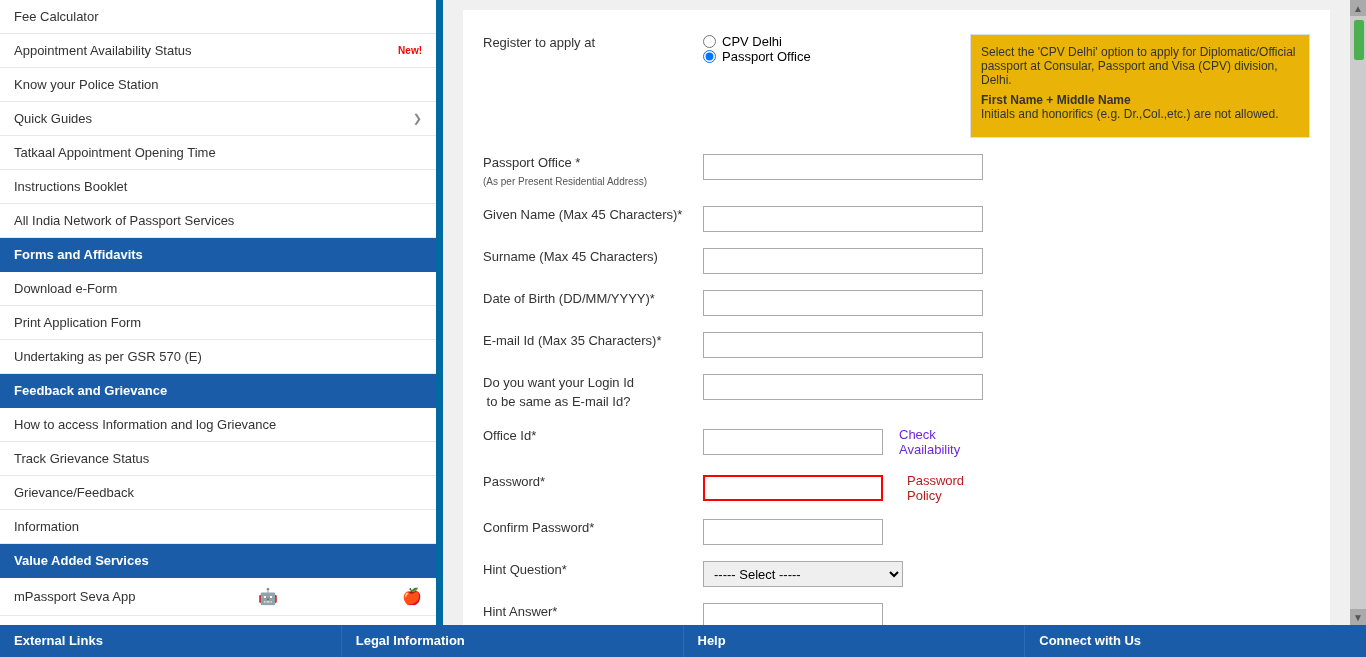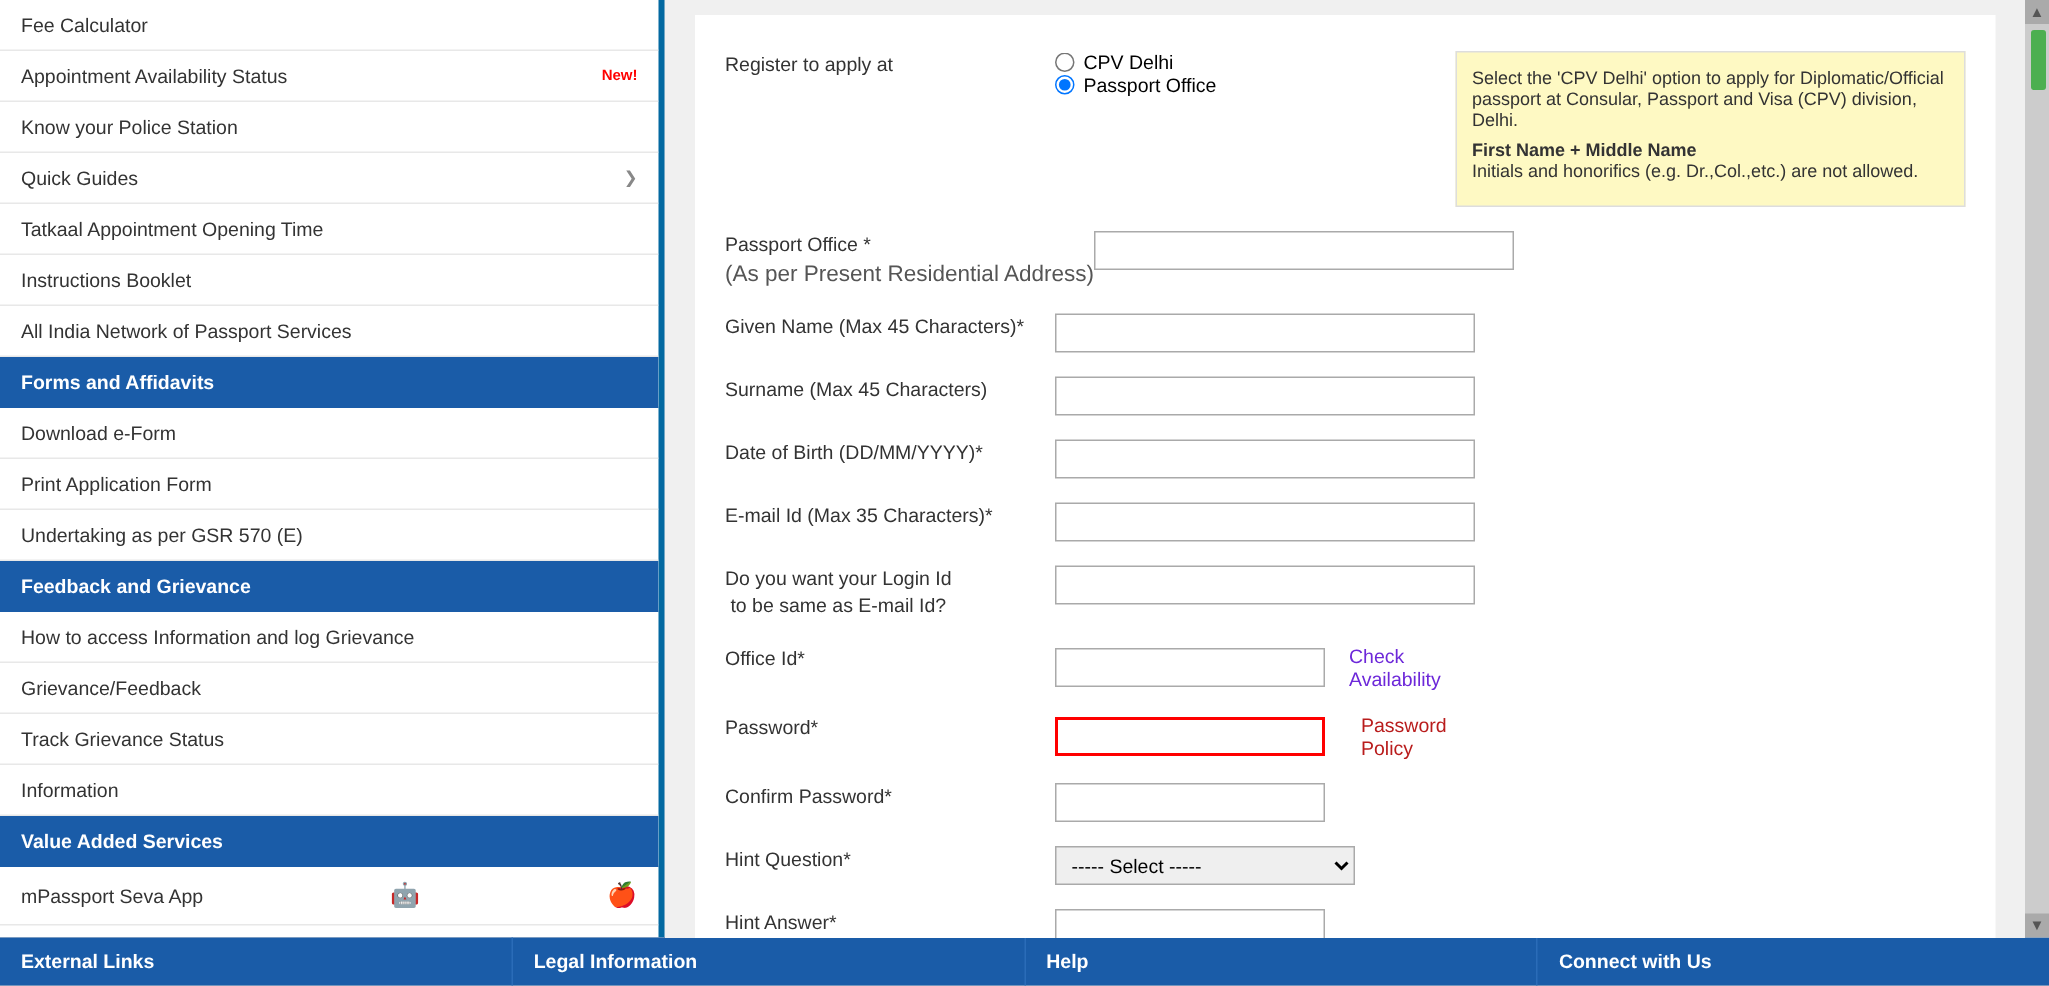--- a/index.html
+++ b/index.html
@@ -3,40 +3,40 @@
   <meta charset="utf-8">
   <style>
     * { margin: 0; padding: 0; box-sizing: border-box; }
     body { font-family: Arial, sans-serif; font-size: 13px; background: #d0d0d0; width: 1366px; min-height: 657px; overflow-x: hidden; }
 
     .page-wrapper { display: flex; flex-direction: column; height: 657px; }
 
     .main-area { display: flex; flex: 1; overflow: hidden; }
 
     
-    .sidebar { width: 443px; background: #fff; border-right: 4px solid #0369a1; overflow-y: auto; flex-shrink: 0; }
+    .sidebar { width: 443px; background: #fff; border-right: 7px solid #0369a1; overflow-y: auto; flex-shrink: 0; }
     .sidebar-item { padding: 9px 14px; border-bottom: 1px solid #e8e8e8; cursor: pointer; color: #333; font-size: 13px; display: flex; align-items: center; justify-content: space-between; }
     .sidebar-section-header { background: #1a5ca8; color: #fff; padding: 9px 14px; font-weight: bold; font-size: 13px; border-bottom: 1px solid #1a5ca8; }
     .sidebar-item.new-badge::after { content: 'New!'; color: red; font-size: 10px; font-weight: bold; margin-left: 4px; }
     .sidebar-item .arrow { color: #888; font-size: 11px; }
 
     
     .content-area { flex: 1; background: #f0f0f0; overflow-y: auto; padding: 10px 20px; }
 
     .form-container { background: #fff; padding: 20px; margin: 0; }
     .radio-option { display: flex; align-items: center; gap: 6px; }
     .radio-option input[type="radio"] { cursor: pointer; }
 
-    .info-panel { background: #fef9c3; border: 1px solid #ddd; padding: 10px; margin-left: 20px; font-size: 12px; color: #333; max-width: 340px; }
+    .info-panel { background: #eab308; border: 1px solid #ddd; padding: 10px; margin-left: 20px; font-size: 12px; color: #333; max-width: 340px; }
     .info-panel p { margin-bottom: 6px; }
     .info-panel .bold-label { font-weight: bold; margin-top: 31px; }
 
     .form-row { display: flex; align-items: flex-start; margin-bottom: 8px; padding: 4px 0; }
     .form-label { min-width: 220px; color: #333; font-size: 13px; line-height: 1.4; }
-    .form-label .sub-label { font-size: 15px; color: #555; }
+    .form-label .sub-label { font-size: 10px; color: #555; }
     .form-input { flex: 1; max-width: 280px; }
     .form-input input[type="text"], .form-input input[type="password"] { width: 100%; border: 1px solid #aaa; padding: 4px 6px; font-size: 13px; height: 26px; }
     .form-input input.highlighted { border: 2px solid red; }
     .form-input select { width: 100%; border: 1px solid #aaa; padding: 4px 6px; font-size: 13px; height: 26px; }
 
     .check-availability { color: #6d28d9; text-decoration: none; margin-left: 8px; font-size: 13px; cursor: pointer; }
     .password-policy { color: #b91c1c; text-decoration: none; margin-left: 16px; font-size: 13px; cursor: pointer; }
 
     
     .right-scrollbar { width: 16px; background: #ccc; position: relative; flex-shrink: 0; }
@@ -92,24 +92,24 @@
         <span>Undertaking as per GSR 570 (E)</span>
       </div>
 
       <div class="sidebar-section-header">
         <span>Feedback and Grievance</span>
       </div>
       <div class="sidebar-item">
         <span>How to access Information and log Grievance</span>
       </div>
       <div class="sidebar-item">
+        <span>Track Grievance Status</span>
+      </div>
+      <div class="sidebar-item">
         <span>Grievance/Feedback</span>
-      </div>
-      <div class="sidebar-item">
-        <span>Track Grievance Status</span>
       </div>
       <div class="sidebar-item">
         <span>Information</span>
       </div>
 
       <div class="sidebar-section-header">
         <span>Value Added Services</span>
       </div>
       <div class="sidebar-item" style="display:flex;align-items:center;gap:6px;">
         <span>mPassport Seva App</span>

